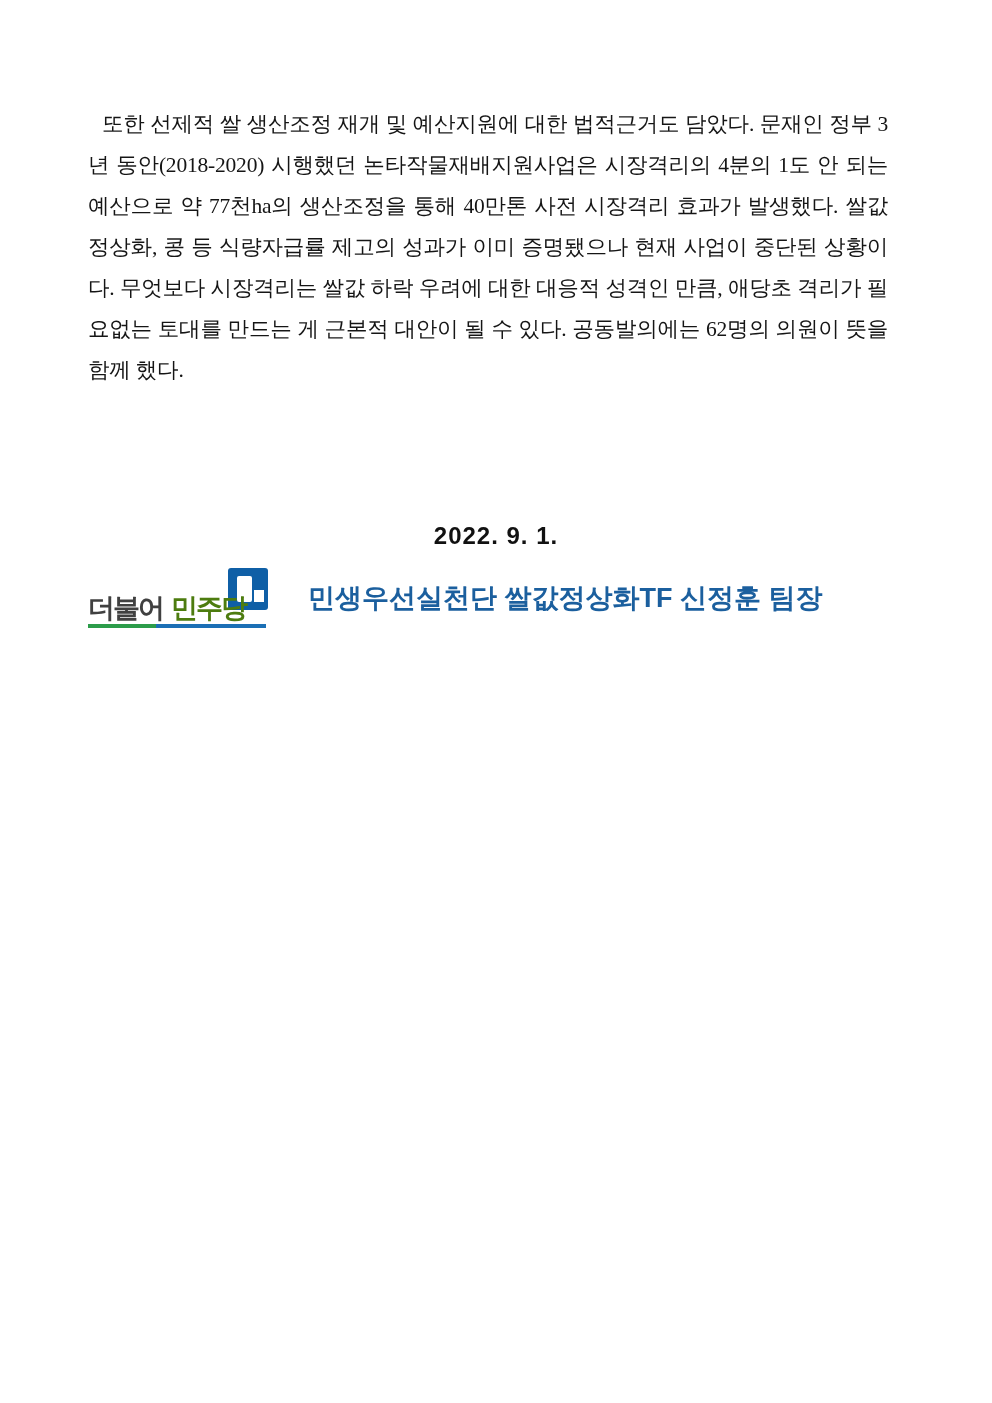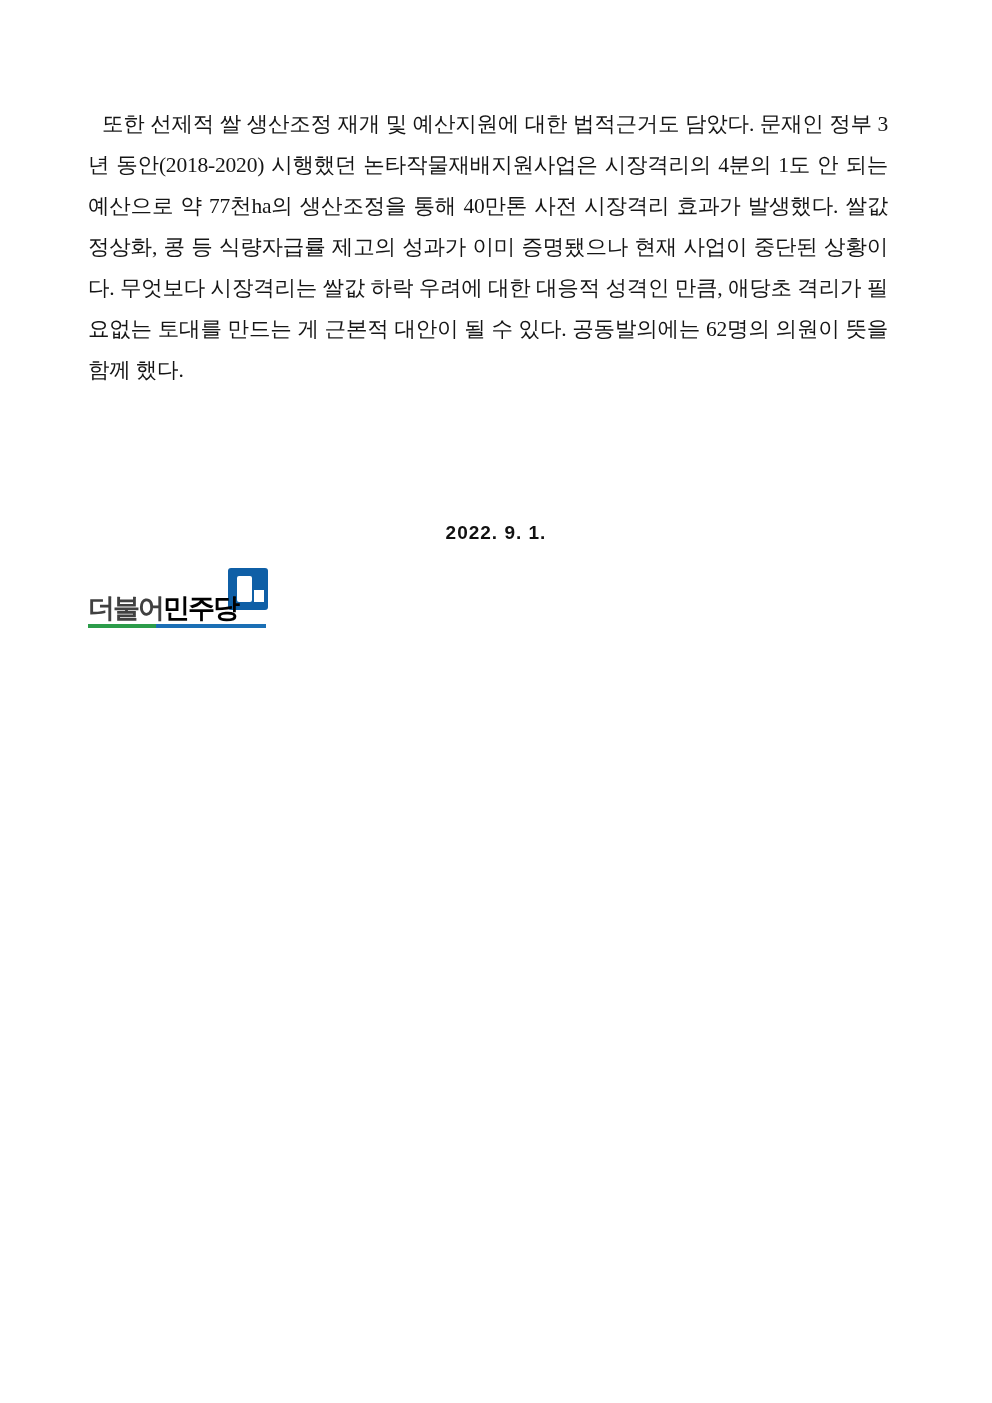--- a/index.html
+++ b/index.html
@@ -38,21 +38,21 @@
     display: inline-block;
     width: 14px;
   }
   .date-line {
     position: absolute;
     left: 0;
     top: 522px;
     width: 992px;
     text-align: center;
     font-family: "Liberation Sans", sans-serif;
-    font-size: 19px;
+    font-size: 24px;
     font-weight: bold;
     letter-spacing: 1px;
     color: #111111;
   }
   .signature-row {
     position: absolute;
     left: 88px;
     top: 560px;
     width: 816px;
     height: 80px;
@@ -97,21 +97,21 @@
     position: absolute;
     left: 0px;
     top: 22px;
     font-family: "Liberation Sans", sans-serif;
     font-size: 27px;
     font-weight: bold;
     letter-spacing: -2px;
     white-space: nowrap;
   }
   .logo-text .g1 { color: #404040; }
-  .logo-text .g2 { color: #000000; }
+  .logo-text .g2 { color: #4d7c0f; padding-left: 8px; }
   .logo-underline {
     position: absolute;
     left: 0px;
     top: 56px;
     width: 178px;
     height: 4px;
     background: linear-gradient(to right, #2c9c4a 0%, #2c9c4a 38%, #1b6fb5 38%, #1b6fb5 100%);
   }
   .sig-title {
     position: absolute;
@@ -135,15 +135,16 @@
   </div>
 
   <div class="date-line">2022. 9. 1.</div>
 
   <div class="signature-row">
     <div class="logo">
       <div class="logo-mark"></div>
       <div class="logo-text"><span class="g1">더불어</span><span class="g2">민주당</span></div>
       <div class="logo-underline"></div>
     </div>
+    <div class="sig-title">민생우선실천단 쌀값정상화TF 신정훈 팀장</div>
   </div>
 
 </div>
 
 </body></html>

